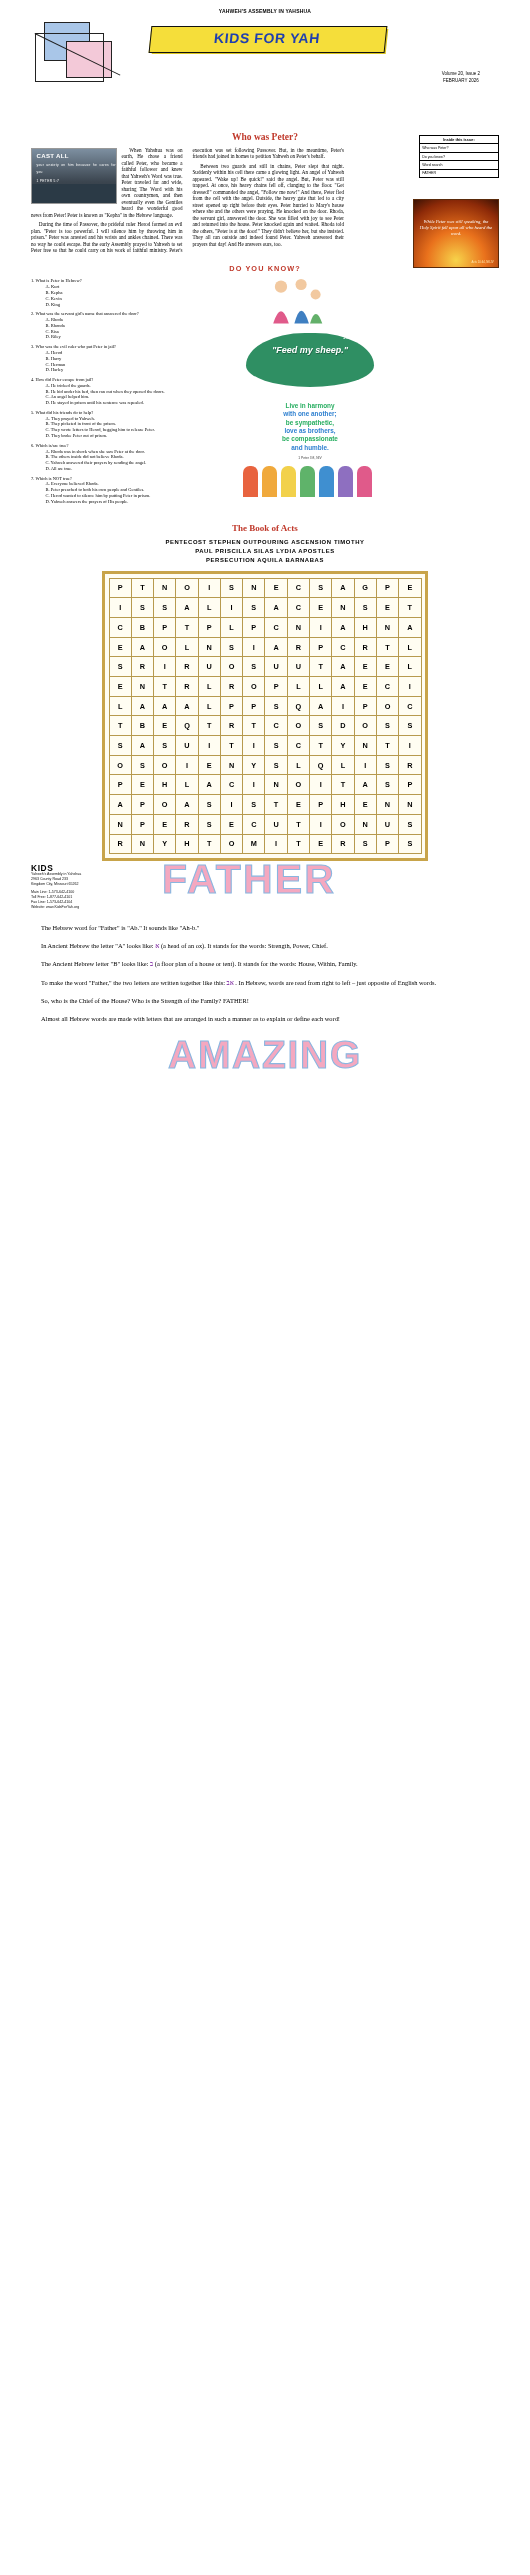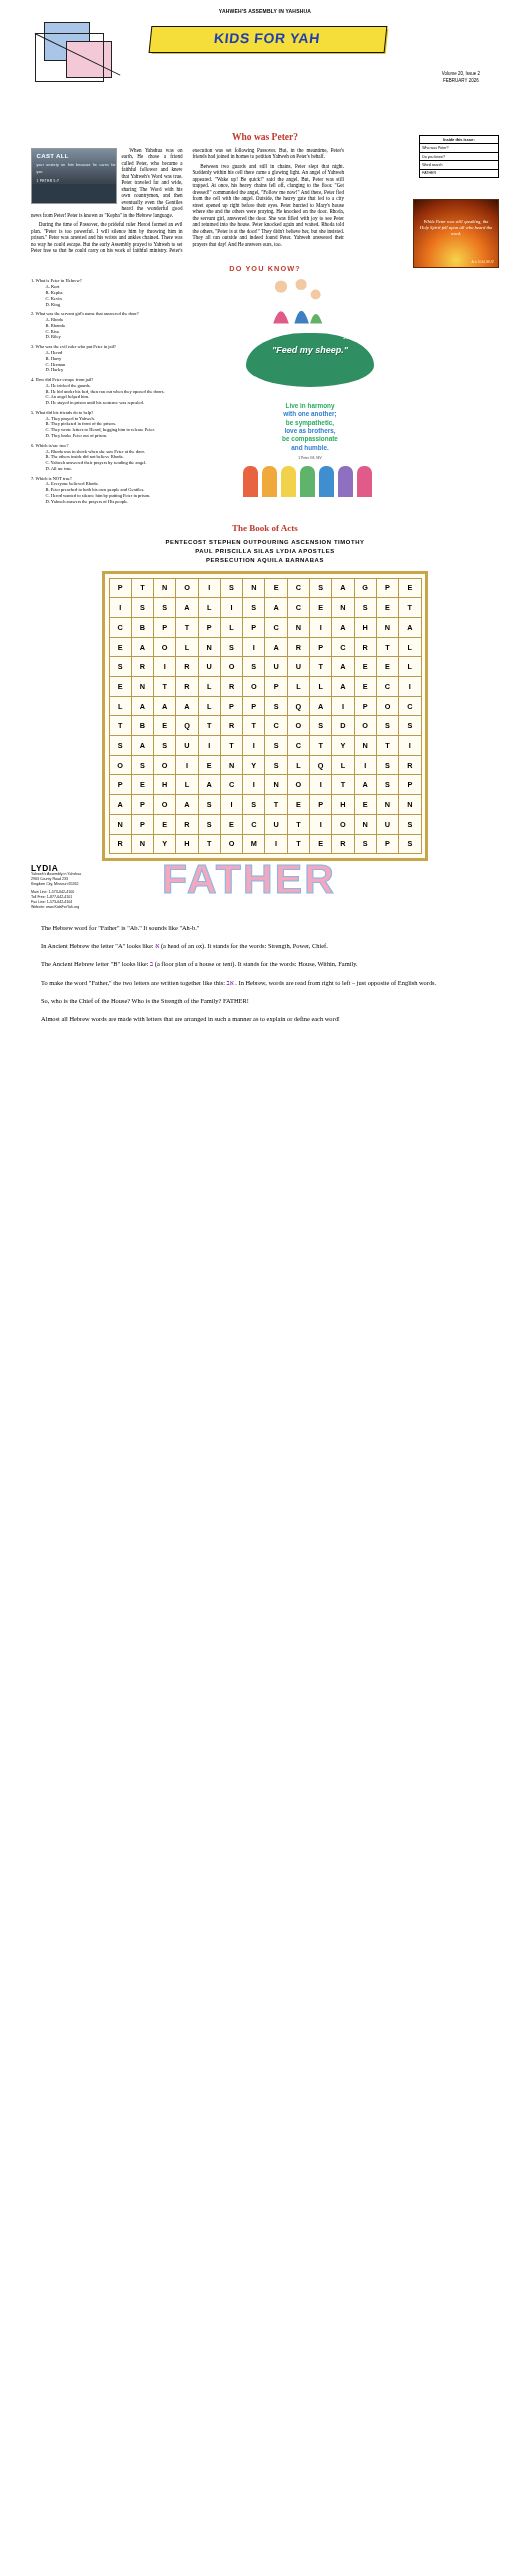--- a/index.html
+++ b/index.html
@@ -497,21 +497,21 @@
               <td>S</td>
               <td>P</td>
               <td>S</td>
             </tr>
           </tbody>
         </table>
     </div>
   </div>
 
   <div class="father-sec">
-    <div class="yaiy">LYDIA</div>
+    <div class="yaiy">KIDS</div>
     <div class="addr">
       <div>Yahweh's Assembly in Yahshua</div>
       <div>2963 County Road 233</div>
       <div>Kingdom City, Missouri 65262</div>
       <div style="height:3.3px"></div>
       <div>Main Line: 1-573-642-4100</div>
       <div>Toll Free: 1-877-642-4101</div>
       <div>Fax Line: 1-573-642-4104</div>
       <div>Website: www.KidsForYah.org</div>
     </div>
@@ -530,16 +530,17 @@
         <span>(a floor plan of a house or tent).  It stands for the words: House, Within, Family.</span>
       </p>
       <p>
         <span>To make the word "Father," the two letters are written together like this:</span>
         <span class="heb">אב</span>
         <span>.  In Hebrew, words are read from right to left – just opposite of English words.</span>
       </p>
       <p>So, who is the Chief of the House?  Who is the Strength of the Family?  FATHER!</p>
       <p>Almost all Hebrew words are made with letters that are arranged in such a manner as to explain or define each word!</p>
     </div>
+    <div class="amazing">AMAZING</div>
   </div>
 
 </div>
 
 
 </body></html>

